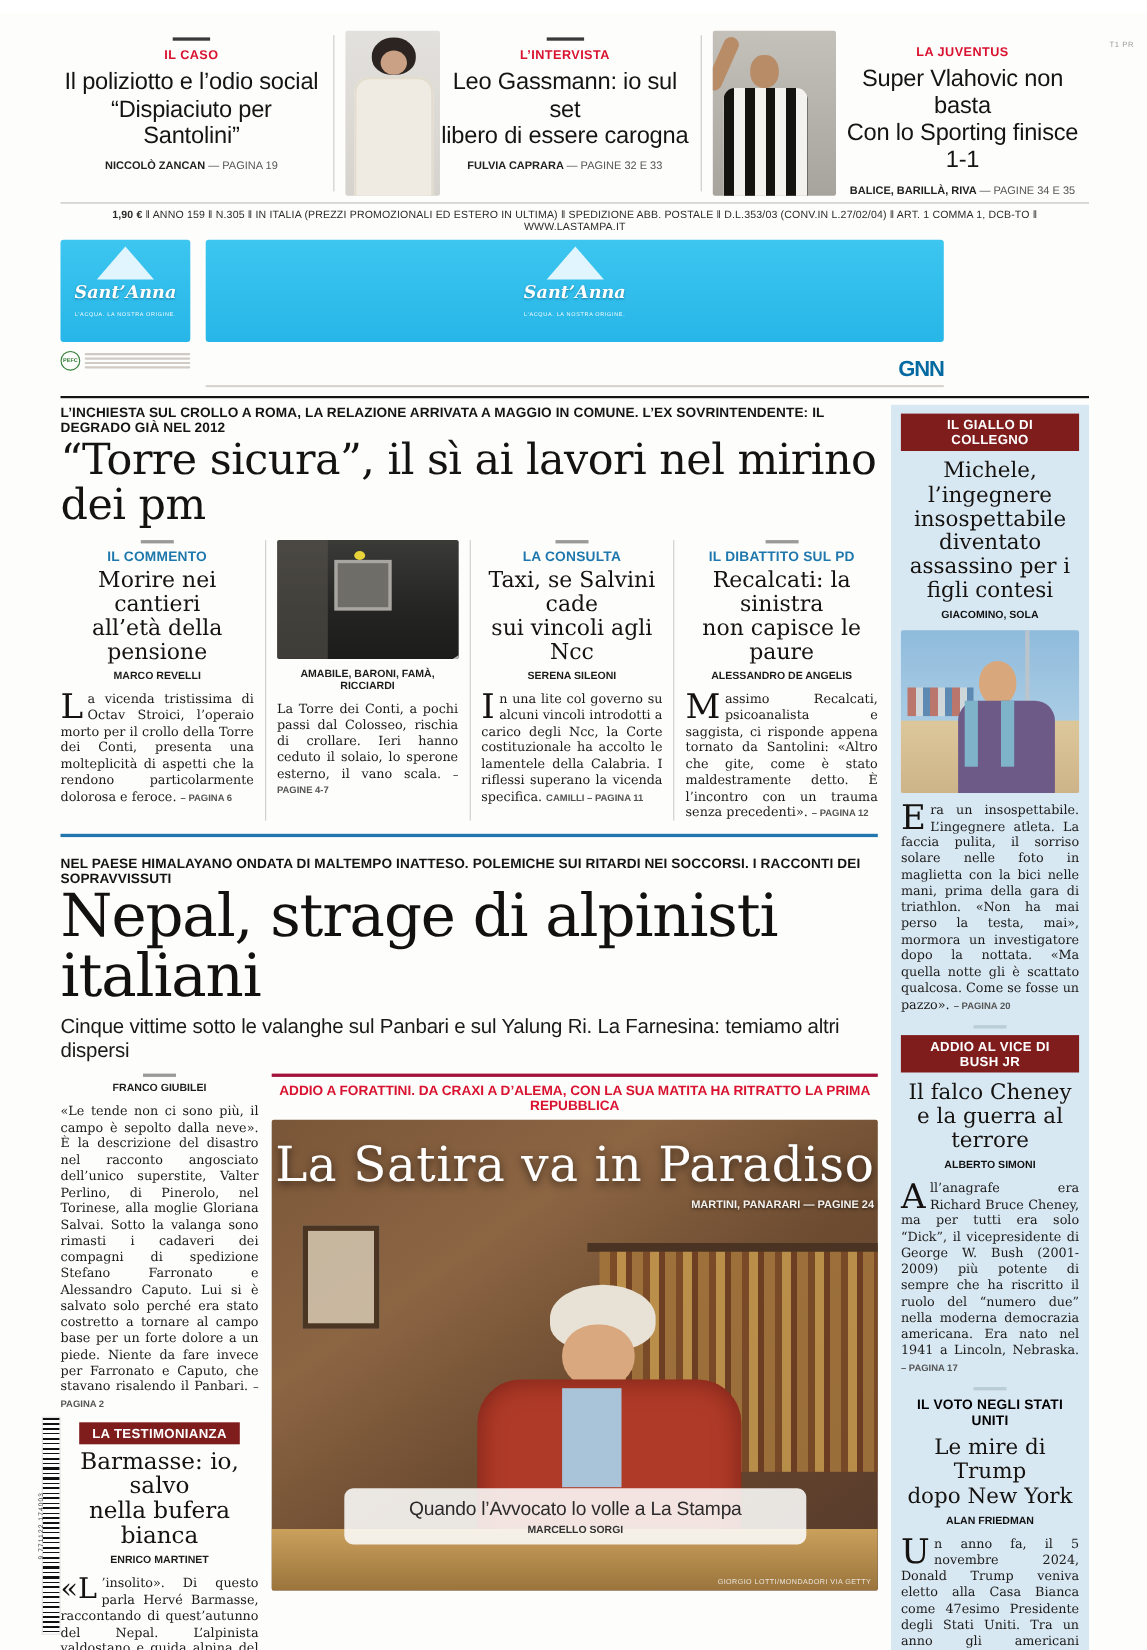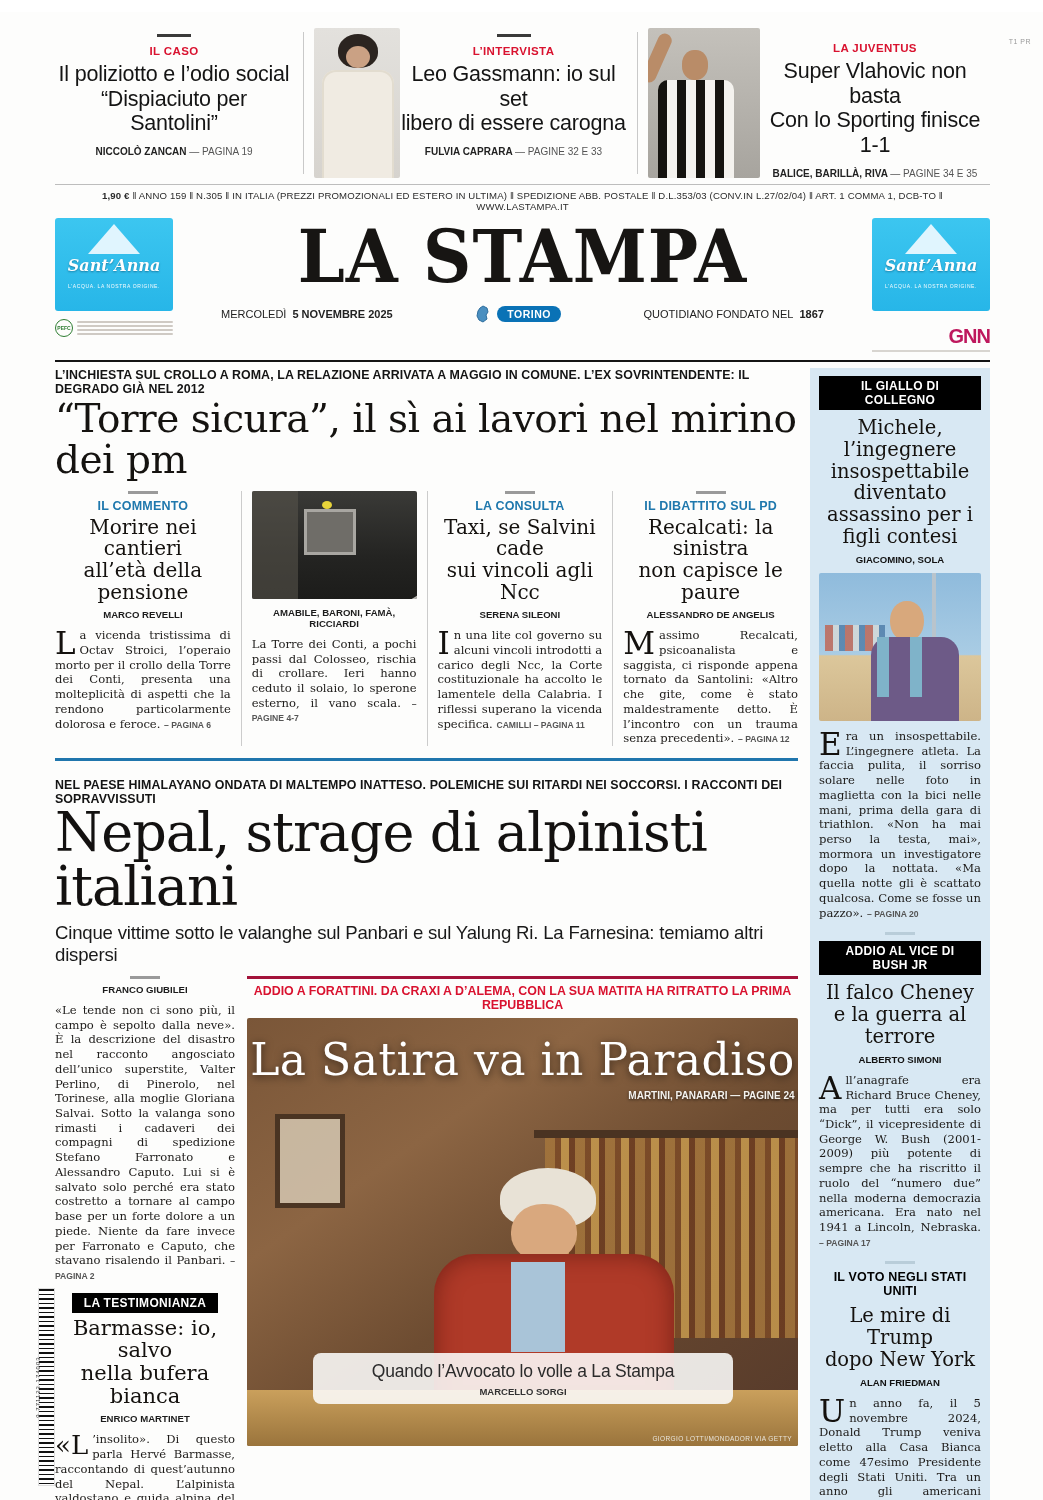--- a/index.html
+++ b/index.html
@@ -37,21 +37,21 @@
   .ad-santanna{height:93px;background:linear-gradient(180deg,#3cc6f0 0%,#27b6e8 100%);border-radius:3px;position:relative;overflow:hidden;color:#fff;text-align:center;}
   .ad-santanna .mountain{position:absolute;top:6px;left:50%;transform:translateX(-50%);width:0;height:0;
        border-left:26px solid transparent;border-right:26px solid transparent;border-bottom:30px solid #f3fbff;opacity:.9;}
   .ad-santanna .brand{position:relative;margin-top:38px;font-family:"DejaVu Serif",serif;font-style:italic;font-weight:700;font-size:16px;text-shadow:0 1px 2px rgba(0,60,90,.5);}
   .ad-santanna .tag{position:relative;margin-top:8px;font-size:5px;letter-spacing:.6px;opacity:.95;}
   .pefc{margin-top:8px;display:flex;gap:4px;align-items:flex-start;}
   .pefc .logo{width:16px;height:16px;border-radius:50%;border:1.5px solid #2e7d32;color:#2e7d32;font-size:5px;display:flex;align-items:center;justify-content:center;font-weight:700;}
   .pefc .lines{flex:1;}
   .pefc .lines i{display:block;height:2px;background:#cfcac4;margin:2px 0;border-radius:1px;}
   .gnn-wrap{margin-top:14px;text-align:right;}
-  .gnn{font-weight:800;font-size:20px;color:#be185d;letter-spacing:-1px;}
+  .gnn{font-weight:800;font-size:20px;color:#0369a1;letter-spacing:-1px;}
   .gnn-sub{height:2px;background:#d8d5d0;margin-top:2px;}
   .mast-center{text-align:center;}
   .mast-title{font-family:"DejaVu Serif",serif;font-weight:700;font-size:67px;line-height:1;letter-spacing:1px;color:#171513;margin-top:2px;
       transform:scaleY(1.08);transform-origin:top center;}
   .dateline{display:flex;align-items:center;justify-content:space-between;margin:18px 34px 0;font-size:11px;color:#222;}
   .dateline .seg{display:flex;align-items:center;gap:6px;}
   .torino-pill{background:#0a72b6;color:#fff;font-weight:700;font-size:10.5px;padding:2px 10px;border-radius:9px;letter-spacing:.5px;}
   .map-icon{width:16px;height:18px;display:inline-block;}
   .black-rule{border:0;border-top:2.5px solid #141414;margin:8px 0 0;}
 
@@ -83,21 +83,21 @@
 
   
   .nepal{border-top:3px solid #2076ad;margin-top:12px;padding-top:17px;}
   .nepal-headline{font-family:"DejaVu Serif",serif;font-size:54px;font-weight:500;letter-spacing:-1px;color:#131110;line-height:1;margin-top:2px;}
   .nepal-sub{font-size:18.6px;color:#191919;margin-top:8px;letter-spacing:-.2px;}
 
   .nepal-row{display:flex;gap:12px;margin-top:10px;}
   .nepal-left{flex:0 0 180px;}
   .feature{flex:1;min-width:0;}
 
-  .badge{display:inline-block;background:#000000;color:#fff;font-weight:700;font-size:12px;padding:3px 12px;letter-spacing:.3px;}
+  .badge{display:inline-block;background:#7f1d1d;color:#fff;font-weight:700;font-size:12px;padding:3px 12px;letter-spacing:.3px;}
   .badge-row{text-align:center;margin-top:10px;}
 
   .feature{border-top:3px solid #a3123a;}
   .feature-kicker{text-align:center;font-weight:700;font-size:12.4px;color:#d9122f;padding:5px 0 6px;}
   .feature-photo{position:relative;height:428px;border-radius:2px;overflow:hidden;
      background:linear-gradient(145deg,#7a5638 0%,#8c6543 30%,#6d4c31 55%,#55392a 100%);}
   .feature-photo .shelf{position:absolute;right:0;top:120px;width:46%;height:200px;
      background:repeating-linear-gradient(90deg,#a5763c 0 10px,#7c4a26 10px 16px,#c79a4e 16px 24px,#6d3c20 24px 30px);opacity:.85;}
   .feature-photo .shelfline{position:absolute;right:0;top:112px;width:48%;height:8px;background:#4a3322;}
   .feature-photo .frame{position:absolute;left:28px;top:96px;width:60px;height:84px;background:#d9cdb8;border:5px solid #3c2a1c;opacity:.8;}
@@ -198,39 +198,20 @@
       <div class="pefc">
         <div class="logo">PEFC</div>
         <div class="lines">
             <i></i>
             <i></i>
             <i></i>
             <i></i>
           </div>
       </div>
     </div>
-    <div class="mast-center">
-      <div class="mast-title">LA STAMPA</div>
-      <div class="dateline">
-        <div class="seg">
-          <span>MERCOLEDÌ</span>
-          <b>5 NOVEMBRE 2025</b>
-        </div>
-        <div class="seg">
-          <svg class="map-icon" viewBox="0 0 16 18">
-            <path d="M8 1 L12 3 L13 7 L11 10 L12 14 L8 17 L4 15 L2 11 L3 6 L5 3 Z" fill="#4a8fc0" stroke="#2e6e9e" stroke-width="1"></path>
-          </svg>
-          <span class="torino-pill">TORINO</span>
-        </div>
-        <div class="seg">
-          <span>QUOTIDIANO FONDATO NEL</span>
-          <b>1867</b>
-        </div>
-      </div>
-    </div>
     <div>
       <div class="ad-santanna">
         <div class="mountain"></div>
         <div class="brand">Sant’Anna</div>
         <div class="tag">L’ACQUA. LA NOSTRA ORIGINE.</div>
       </div>
       <div class="gnn-wrap">
         <span class="gnn">GNN</span>
         <div class="gnn-sub"></div>
       </div>

